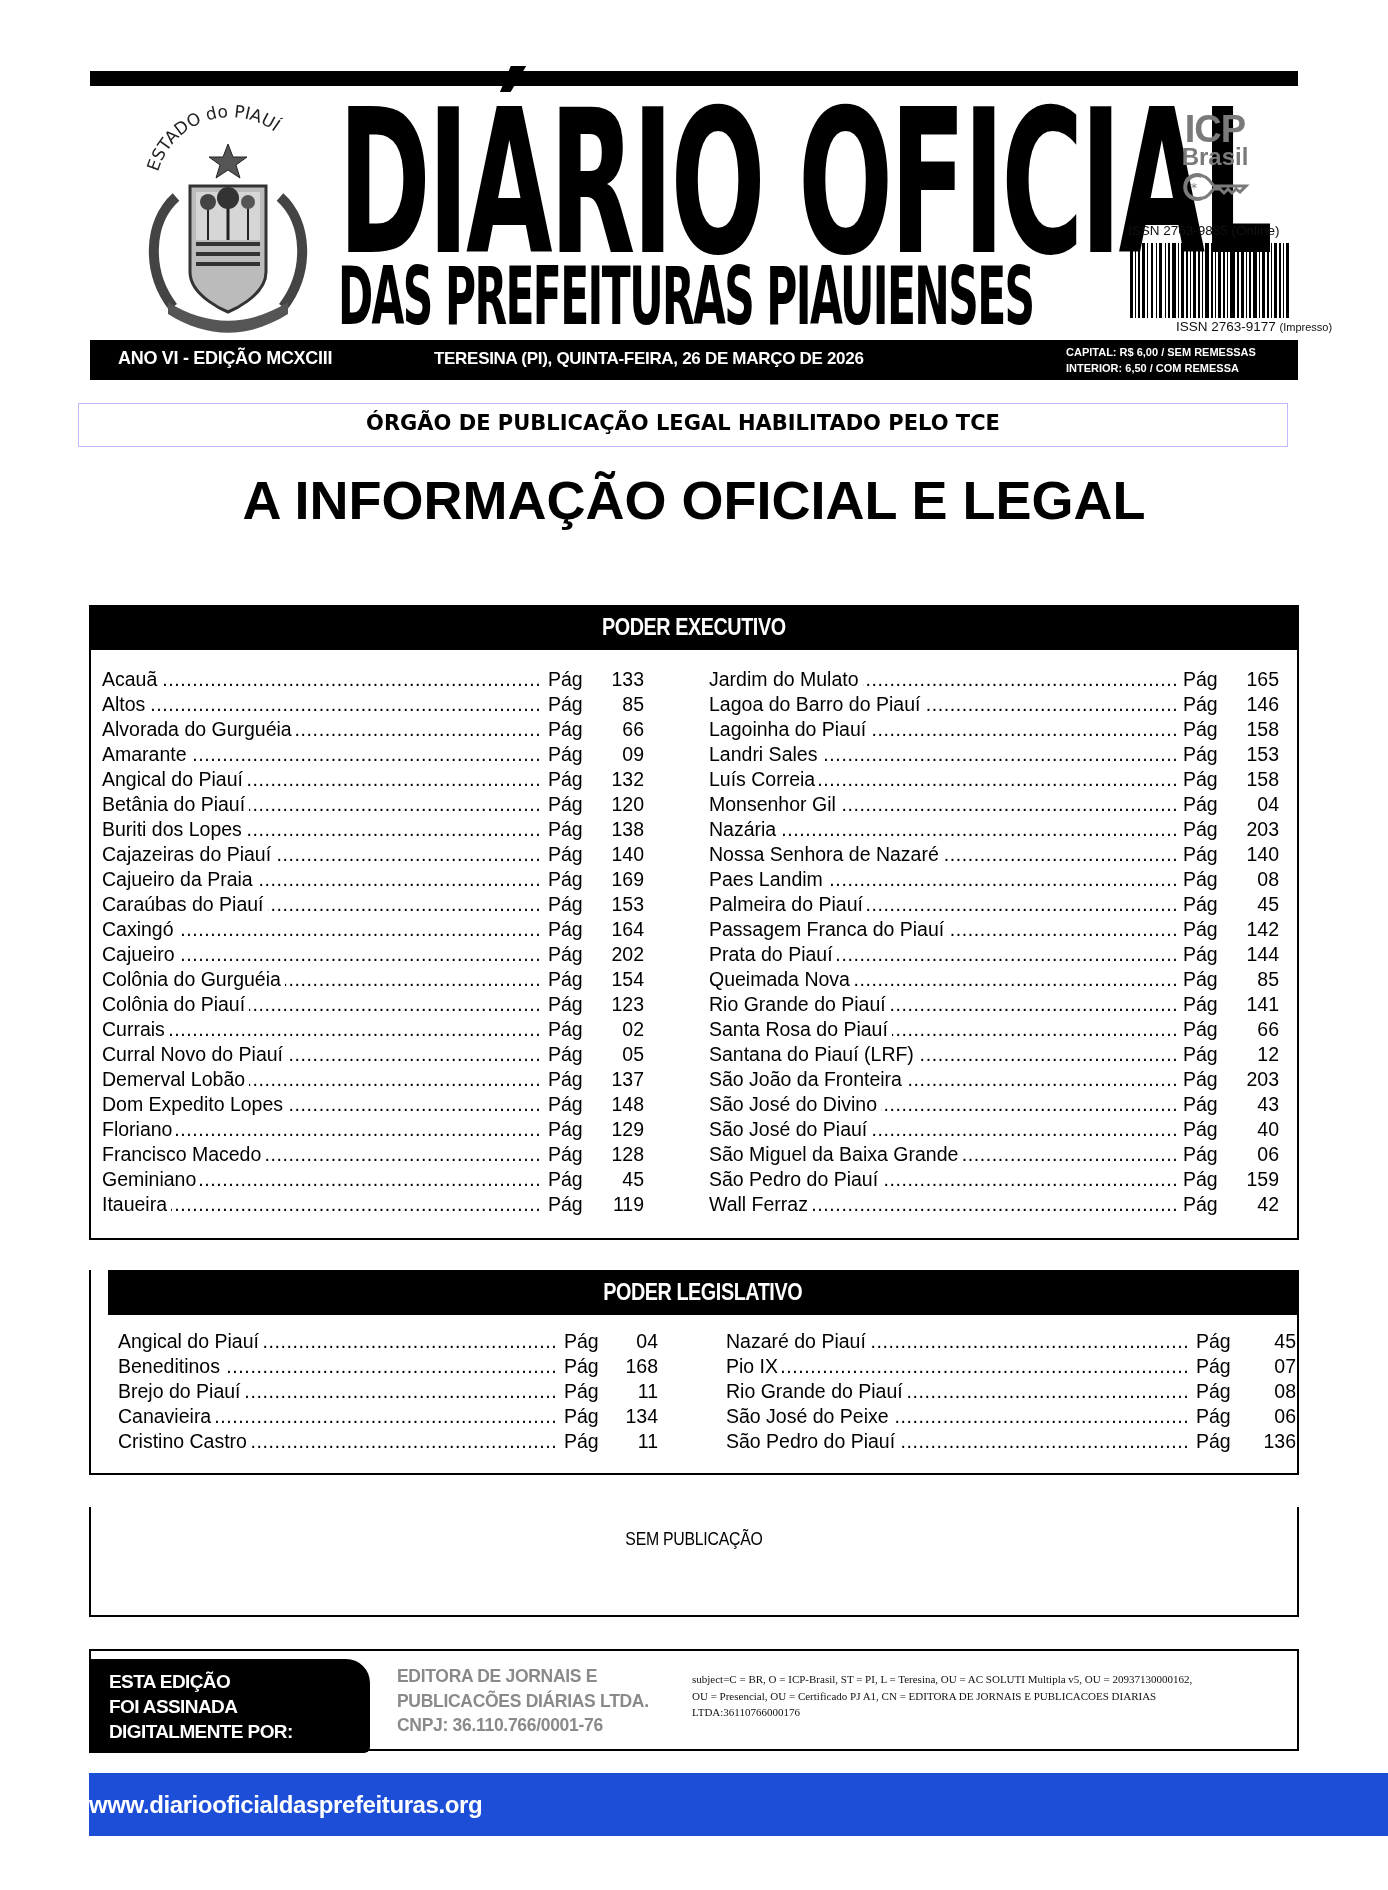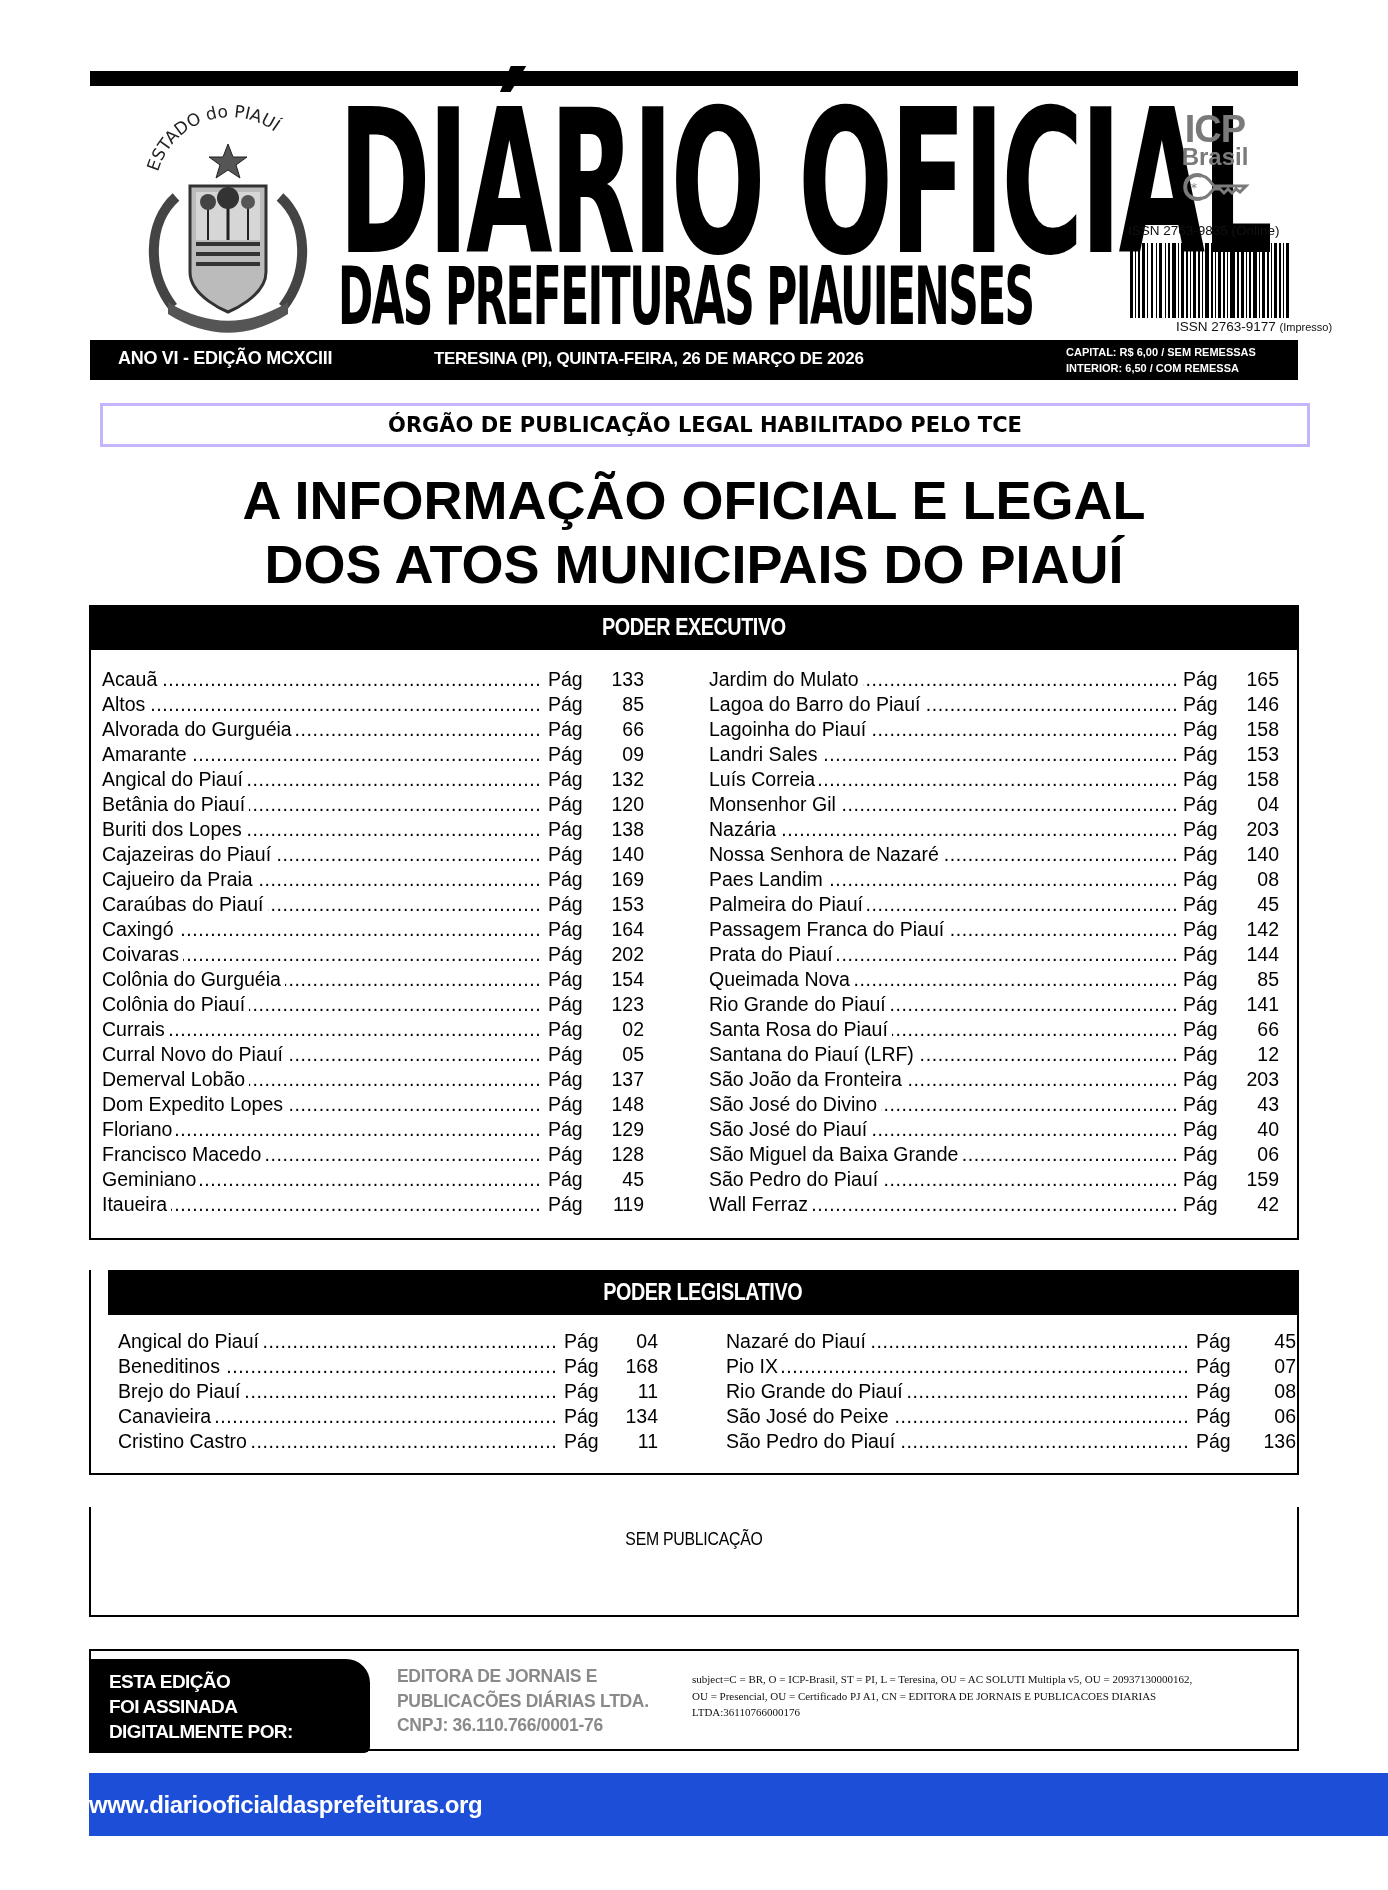--- a/index.html
+++ b/index.html
@@ -24,21 +24,21 @@
   .issn-online { position: absolute; left: 1128px; top: 223px; font-size: 13.5px; color: #111; white-space: nowrap; }
   .barcode { position: absolute; left: 1130px; top: 243px; width: 160px; height: 75px; }
   .issn-print { position: absolute; left: 1176px; top: 319px; font-size: 13.5px; color: #111; white-space: nowrap; }
   .issn-print small { font-size: 11px; }
 
   .info-bar { position: absolute; left: 90px; top: 340px; width: 1208px; height: 40px; background: #000; color: #fff; }
   .info-bar .edition { position: absolute; left: 28px; top: 8px; font-size: 18px; font-weight: bold; letter-spacing: -0.3px; }
   .info-bar .dateline { position: absolute; left: 344px; top: 9px; font-size: 17px; font-weight: bold; letter-spacing: -0.3px; }
   .info-bar .price { position: absolute; left: 976px; top: 4px; font-size: 11px; font-weight: bold; line-height: 16px; }
 
-  .org-box { position: absolute; left: 100px; top: 403px; width: 1210px; height: 44px; border: 3px solid #c4b5fd;
+  .org-box { position: absolute; left: 78px; top: 403px; width: 1210px; height: 44px; border: 1px solid #c4b5fd;
     text-align: center; font-family: "DejaVu Sans", sans-serif; font-weight: bold; font-size: 21px; line-height: 38px; }
 
   .headline { position: absolute; left: 90px; top: 468px; width: 1208px; text-align: center;
     font-family: "Liberation Sans", sans-serif; font-weight: bold; font-size: 54px; line-height: 64px; letter-spacing: 0px; }
 
   
   .section { position: absolute; left: 89px; width: 1210px; border: 2px solid #000; border-top: none; }
   .section .sec-head { height: 45px; background: #000; color: #fff; text-align: center;
     font-weight: bold; font-size: 23px; line-height: 45px; letter-spacing: -0.5px; }
   .sec-head span { display: inline-block; transform: scaleX(0.86); }
@@ -179,21 +179,20 @@
   <div class="price">
     <div>CAPITAL: R$ 6,00 / SEM REMESSAS</div>
     <div>INTERIOR: 6,50 / COM REMESSA</div>
   </div>
 </div>
 
 <div class="org-box">ÓRGÃO DE PUBLICAÇÃO LEGAL HABILITADO PELO TCE</div>
 
 <div class="headline">
   <div>A INFORMAÇÃO OFICIAL E LEGAL</div>
-  <div>DOS ATOS MUNICIPAIS DO PIAUÍ</div>
 </div>
 
 <div class="section" id="exec">
   <div class="sec-head"><span>PODER EXECUTIVO</span></div>
   <div class="cols">
     <div class="col col-left">
         <div class="entry">
           <span class="name">Acauã</span>
           <span class="dots">................................................................................................................................................................</span>
           <span class="pag">Pág</span>
@@ -253,21 +252,21 @@
           <span class="pag">Pág</span>
           <span class="num">153</span>
         </div>
         <div class="entry">
           <span class="name">Caxingó</span>
           <span class="dots">................................................................................................................................................................</span>
           <span class="pag">Pág</span>
           <span class="num">164</span>
         </div>
         <div class="entry">
-          <span class="name">Coivaras</span>
+          <span class="name">Cajueiro</span>
           <span class="dots">................................................................................................................................................................</span>
           <span class="pag">Pág</span>
           <span class="num">202</span>
         </div>
         <div class="entry">
           <span class="name">Colônia do Gurguéia</span>
           <span class="dots">................................................................................................................................................................</span>
           <span class="pag">Pág</span>
           <span class="num">154</span>
         </div>

